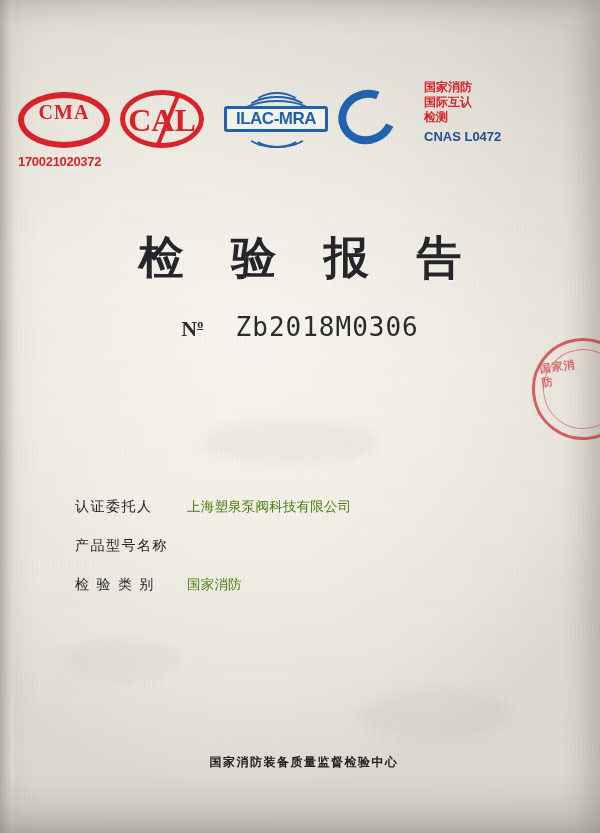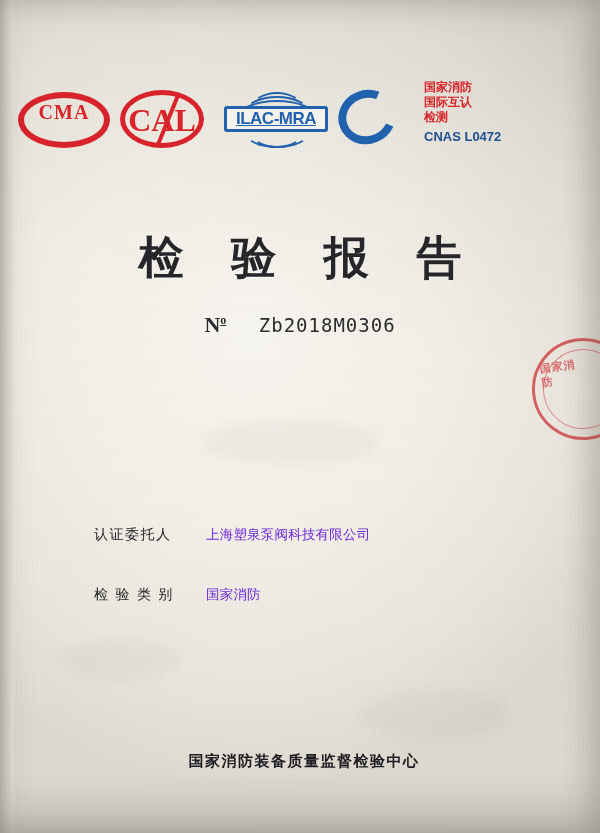--- a/index.html
+++ b/index.html
@@ -147,21 +147,20 @@
   }
   .ilac-band-text {
     position: absolute;
     left: 0; right: 0; top: 17px;
     text-align: center;
     color: #2062ae;
     font-weight: bold;
     font-size: 17px;
     letter-spacing: -0.5px;
     font-family: "Liberation Sans", sans-serif;
-    text-decoration: underline;
   }
   .ilac-arc {
     position: absolute;
     border: 2.5px solid #2062ae;
     border-bottom-color: transparent;
     border-left-color: transparent;
     border-right-color: transparent;
     border-radius: 50%;
   }
   .ilac-arc.a1 { left: 28px; top: 0px;  width: 46px; height: 26px; }
@@ -243,65 +242,64 @@
     font-weight: bold;
     letter-spacing: 0px;
     margin-top: 36px;
   }
   .report-no .no-label sup {
     font-size: 12px;
     text-decoration: underline;
   }
   .report-no .no-value {
     font-family: "DejaVu Sans Mono", monospace;
-    font-size: 19px;
+    font-size: 26px;
     letter-spacing: 1px;
     margin-left: 28px;
   }
 
   
   .fields {
     position: absolute;
-    left: 94px;
+    left: 75px;
     top: 498px;
     width: 440px;
-    margin-top: 28px;
   }
   .field-row {
     display: flex;
     align-items: baseline;
     margin-bottom: 21px;
     font-size: 14.5px;
     color: #24242a;
   }
   .field-label {
     width: 112px;
     flex: 0 0 112px;
     font-family: "DejaVu Sans", sans-serif;
     letter-spacing: 1.5px;
     font-size: 14px;
     color: #1f1f24;
   }
   .field-value {
     font-family: "DejaVu Sans", sans-serif;
     font-size: 13.5px;
-    color: #6d28d9;
+    color: #4d7c0f;
     letter-spacing: 0.2px;
     white-space: nowrap;
   }
 
   
   .footer {
     position: absolute;
     left: 8px; right: 0;
     bottom: 62px;
     text-align: center;
     font-family: "DejaVu Sans", sans-serif;
     font-weight: bold;
-    font-size: 15px;
+    font-size: 12px;
     letter-spacing: 1.5px;
     color: #1c1c21;
   }
 
   
   .seal {
     position: absolute;
     right: -34px;
     top: 338px;
     width: 96px; height: 96px;
@@ -347,20 +345,21 @@
   <div class="smudge" style="left:60px; top:640px; width:120px; height:40px;"></div>
   <div class="smudge" style="left:360px; top:690px; width:150px; height:50px;"></div>
   <div class="smudge" style="left:200px; top:420px; width:180px; height:44px;"></div>
 
   <div class="logo-row">
 
     <div class="logo logo-cma">
       <div class="cma-wrap">
         <div class="cma-ring"></div>
         <div class="cma-text">CMA</div>
+        <div class="cma-code">170021020372</div>
       </div>
     </div>
 
     <div class="logo logo-cal">
       <div class="cal-wrap">
         <div class="cal-ring"></div>
         <div class="cal-text">CAL</div>
         <div class="cal-slash"></div>
       </div>
     </div>
@@ -402,20 +401,21 @@
     <div class="seal-inner"></div>
     <div class="seal-text">国家消防</div>
   </div>
 
   <div class="fields">
     <div class="field-row">
       <div class="field-label">认证委托人</div>
       <div class="field-value">上海塑泉泵阀科技有限公司</div>
     </div>
     <div class="field-row">
+      <div class="field-label">产品型号名称</div>
     </div>
     <div class="field-row">
       <div class="field-label">检 验 类 别</div>
       <div class="field-value">国家消防</div>
     </div>
   </div>
 
   <div class="footer">国家消防装备质量监督检验中心</div>
 
   <div class="bottom-fade"></div>

